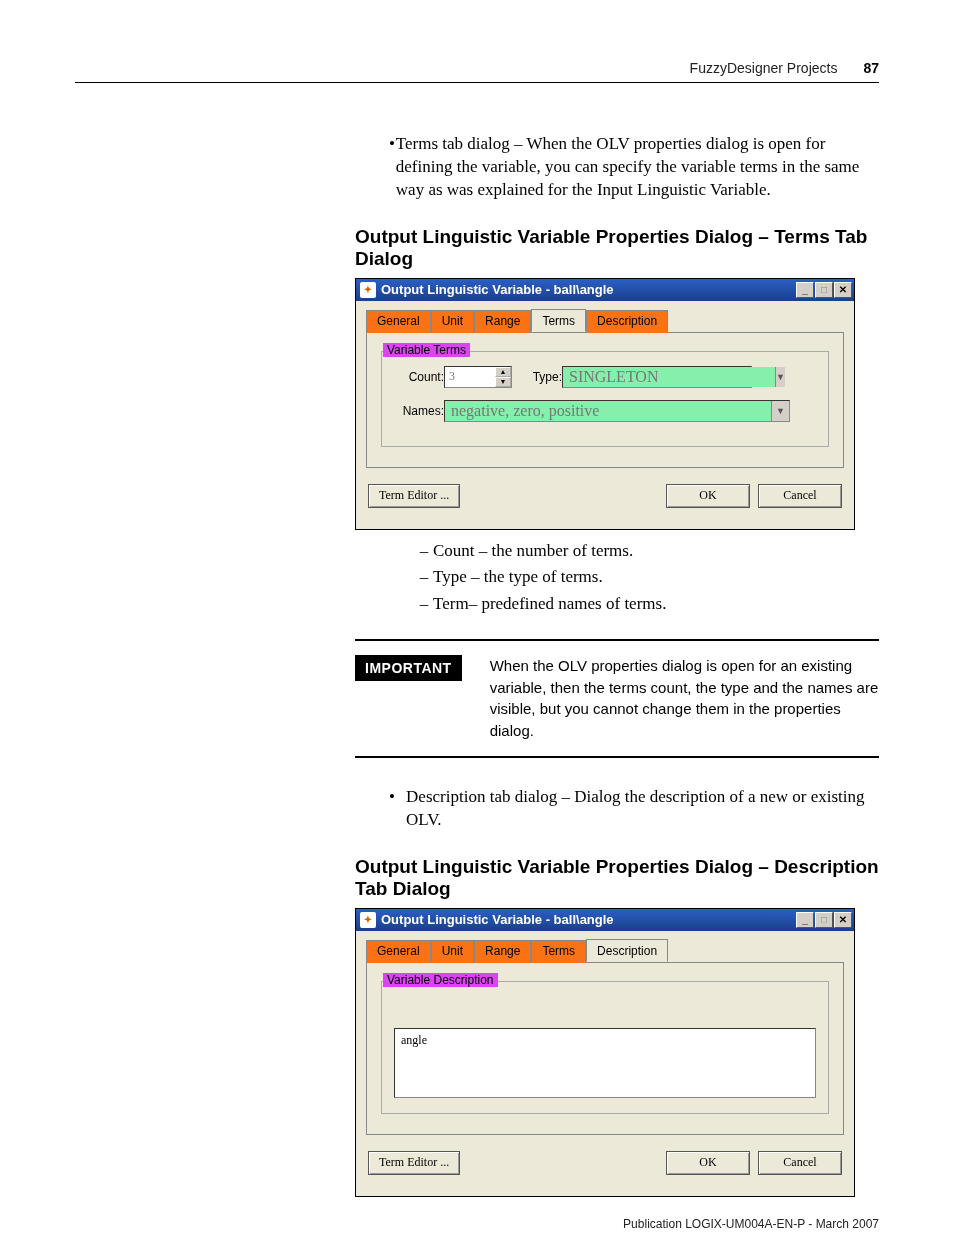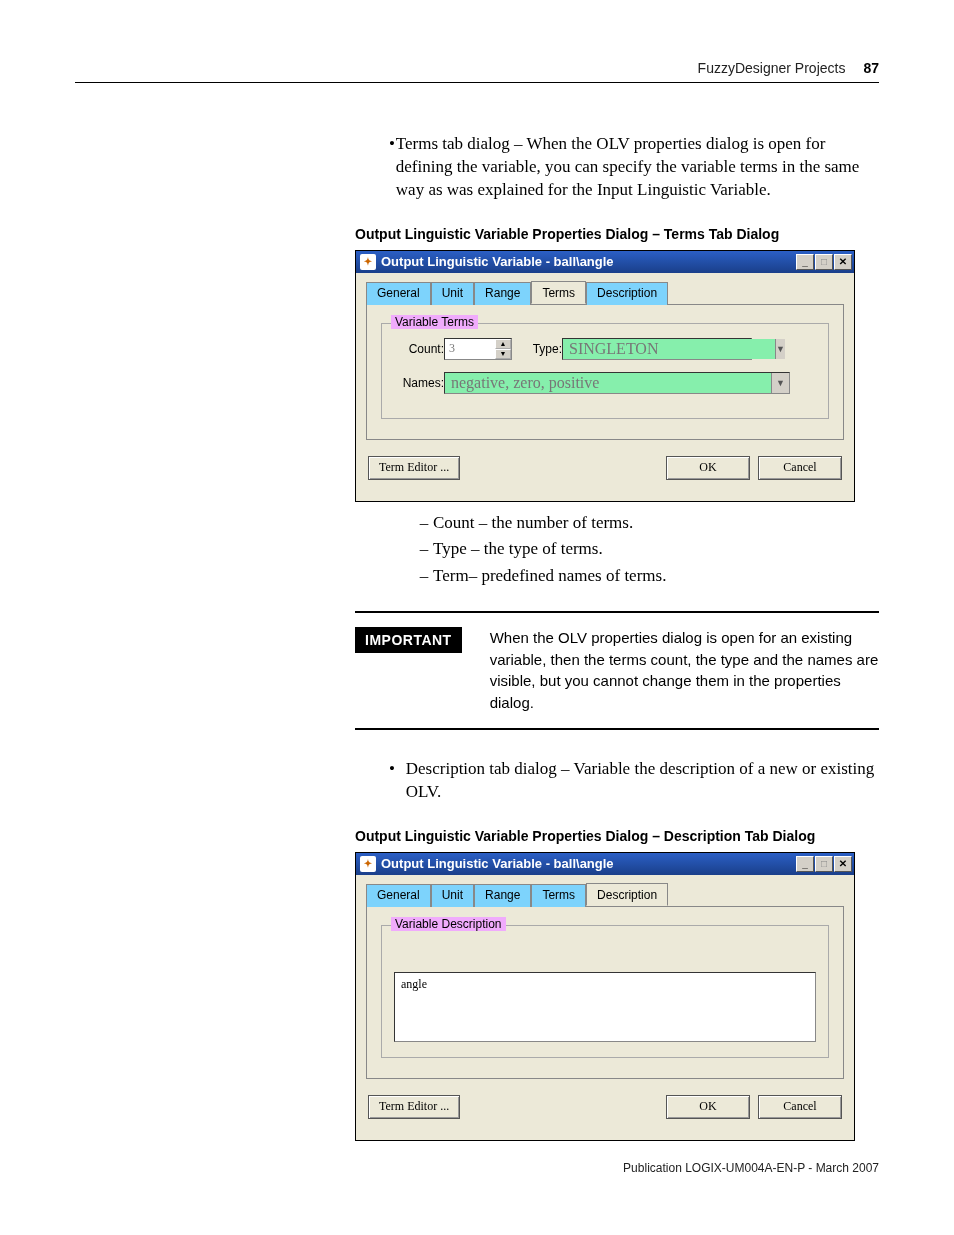--- a/index.html
+++ b/index.html
@@ -10,35 +10,35 @@
     color: #000;
     width: 954px;
   }
   .page {
     padding: 60px 75px 40px 75px;
   }
   .header-row {
     display: flex;
     justify-content: flex-end;
     align-items: baseline;
-    gap: 18px;
+    gap: 26px;
     font-family: Arial, Helvetica, sans-serif;
     font-size: 14px;
     margin-bottom: 6px;
   }
   .header-row .title { color: #222; }
   .header-row .page-no { font-weight: bold; }
   .hr { border-top: 1.5px solid #000; margin-bottom: 50px; }
   .content { margin-left: 280px; }
   .bullet-item { display: flex; margin: 0 0 24px 34px; font-size: 17px; line-height: 1.35; }
   .bullet-item .bul { width: 18px; }
   .caption {
     font-family: Arial, Helvetica, sans-serif;
     font-weight: bold;
-    font-size: 14px;
+    font-size: 19px;
     margin: 20px 0 8px 0;
   }
   .dialog {
     font-family: Tahoma, Arial, sans-serif;
     font-size: 13px;
     color: #000;
     border: 1px solid #000;
     width: 500px;
     background: #ece9d8;
     margin-bottom: 8px;
@@ -76,21 +76,21 @@
     font-family: Arial;
     font-weight: bold;
     cursor: default;
   }
   .win-btn.disabled { color: #888; }
   .tabs { display: flex; padding: 8px 10px 0 10px; }
   .tab {
     padding: 3px 10px;
     border: 1px solid #888;
     border-bottom: none;
-    background: #7dd3fc;
+    background: #f97316;
     margin-right: 0px;
     font-size: 12px;
     position: relative;
     top: 1px;
     cursor: default;
   }
   .tab.active {
     background: #ece9d8;
     border-bottom: 1px solid #ece9d8;
     z-index: 2;
@@ -105,22 +105,22 @@
     background: #ece9d8;
   }
   .fieldset {
     border: 1px solid #aaa;
     padding: 14px 12px 12px 12px;
     position: relative;
     margin-top: 4px;
   }
   .fieldset .legend {
     position: absolute;
-    top: -9px; left: 9px;
-    background: #f0abfc;
+    top: -9px; left: 1px;
+    background: #d946ef;
     padding: 0 4px;
     font-size: 12px;
     text-align: center;
   }
   .form-row { display: flex; align-items: center; margin-bottom: 12px; font-size: 12px; }
   .form-row label { width: 50px; text-align: right; }
   .spinner {
     display: inline-flex;
     border: 1px inset #888;
     background: #fff;
@@ -308,21 +308,21 @@
         </div>
     </div>
 
     <div class="important-block">
       <div class="badge">IMPORTANT</div>
       <div class="itext">When the OLV properties dialog is open for an existing variable, then the terms count, the type and the names are visible, but you cannot change them in the properties dialog.</div>
     </div>
 
     <div class="bullet-item">
       <span class="bul">•</span>
-      <span>Description tab dialog – Variable the description of a new or existing OLV.</span>
+      <span>Description tab dialog – Dialog the description of a new or existing OLV.</span>
     </div>
 
     <div class="caption">Output Linguistic Variable Properties Dialog – Description Tab Dialog</div>
 
     <div class="dialog">
       <div class="titlebar">
         <span class="app-icon">✦</span>
         <span class="ttl">Output Linguistic Variable - ball\angle</span>
         <span class="win-btns">
           <span class="win-btn">_</span>

